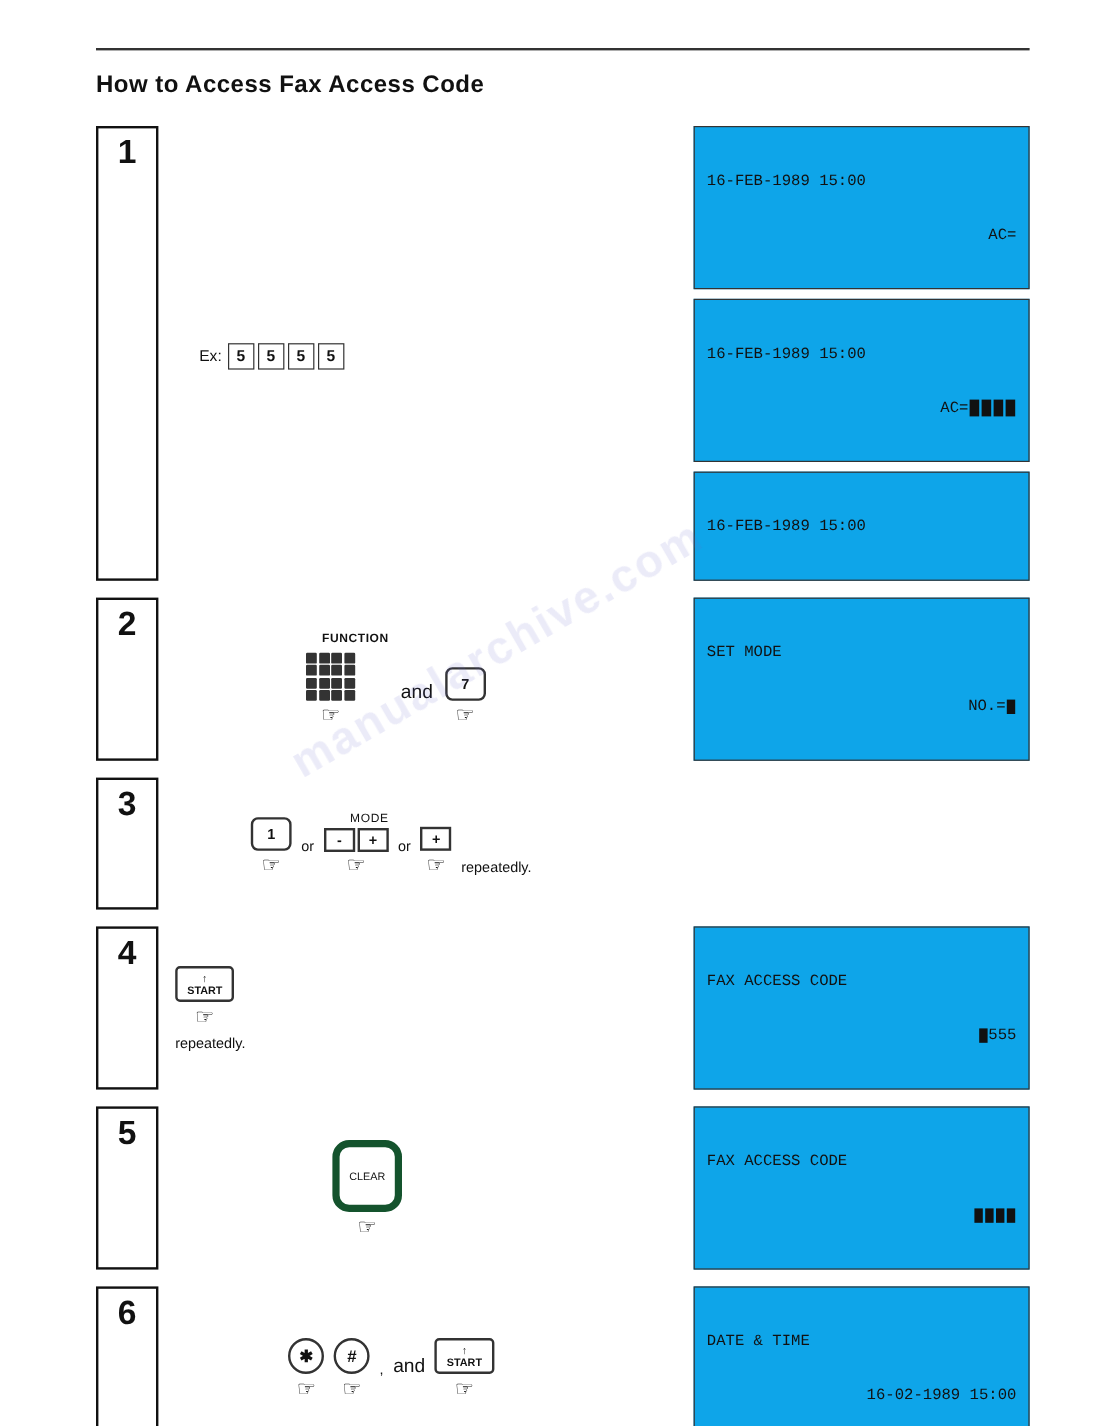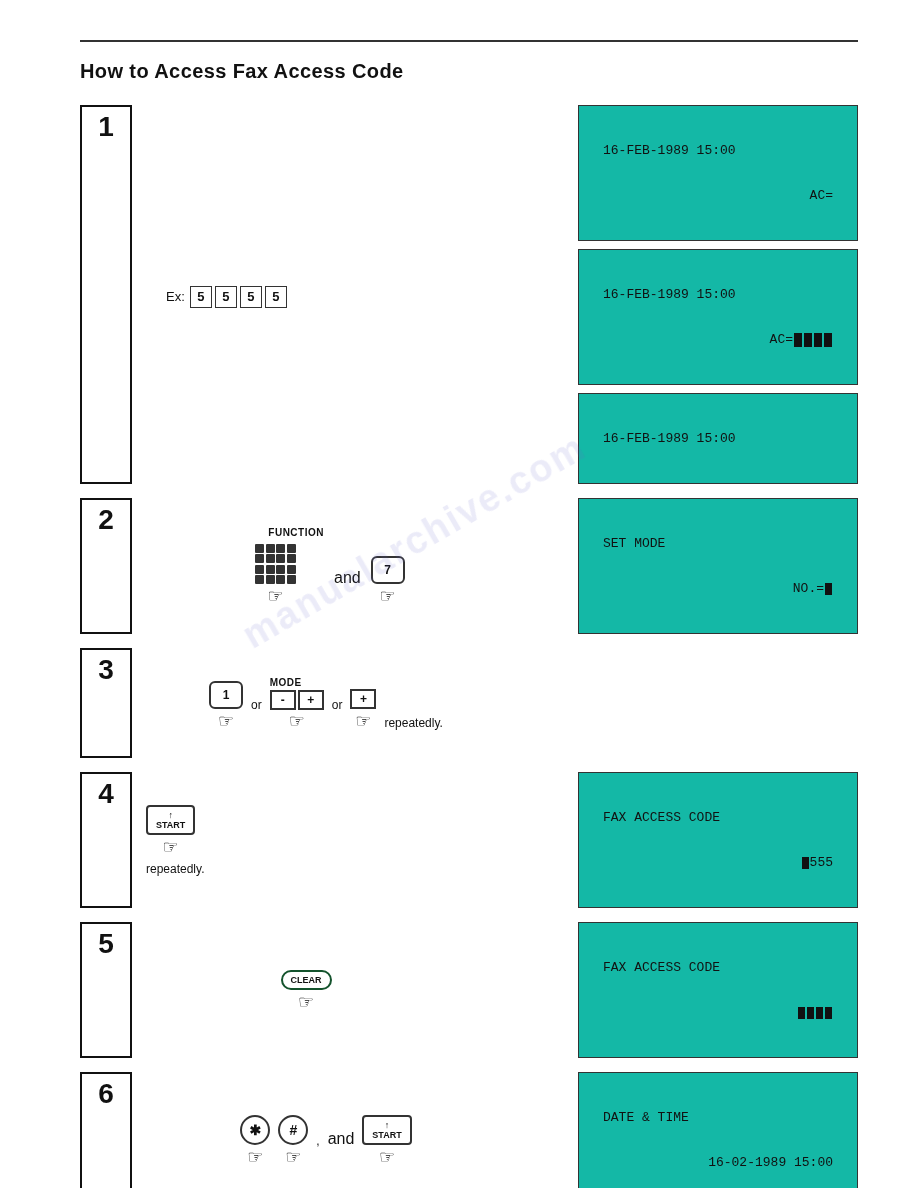--- a/index.html
+++ b/index.html
@@ -61,24 +61,24 @@
       margin-left: auto;
       display: flex;
       flex-direction: column;
       gap: 8px;
       min-width: 280px;
       max-width: 300px;
       justify-content: center;
     }
     .lcd-box {
       border: 1.5px solid #333;
-      padding: 7px 24px;
+      padding: 7px 10px;
       font-family: 'Courier New', Courier, monospace;
       font-size: 13px;
-      background: #14b8a6;
+      background: #0ea5e9;
       white-space: pre;
       min-width: 260px;
     }
     .lcd-box .line1 { display: block; }
     .lcd-box .line2 { display: block; text-align: right; }
     .lcd-box .line2-left { display: block; }
 
     
     .func-area {
       display: flex;
@@ -142,23 +142,23 @@
     }
 
     
     .mode-area {
       display: flex;
       flex-direction: column;
       gap: 2px;
     }
     .mode-label {
       font-size: 10px;
-      font-weight: bold;
+      font-weight: normal;
       letter-spacing: 0.05em;
-      text-align: left;
+      text-align: right;
     }
     .mode-btns {
       display: flex;
       flex-direction: row;
       gap: 2px;
     }
     .mode-btn {
       width: 26px;
       height: 20px;
       border: 2px solid #333;
@@ -175,25 +175,25 @@
       border-radius: 4px;
       padding: 3px 8px;
       font-size: 9px;
       font-weight: bold;
       text-align: center;
       background: #fff;
       min-width: 46px;
     }
     
     .clear-btn {
-      border: 2px solid #14532d;
+      border: 6px solid #14532d;
       border-radius: 14px;
-      padding: 3px 8px;
+      padding: 19px 8px;
       font-size: 9px;
-      font-weight: bold;
+      font-weight: normal;
       background: #fff;
       min-width: 42px;
     }
     
     .block-char {
       display: inline-block;
       width: 8px;
       height: 14px;
       background: #111;
       margin: 0 1px;

